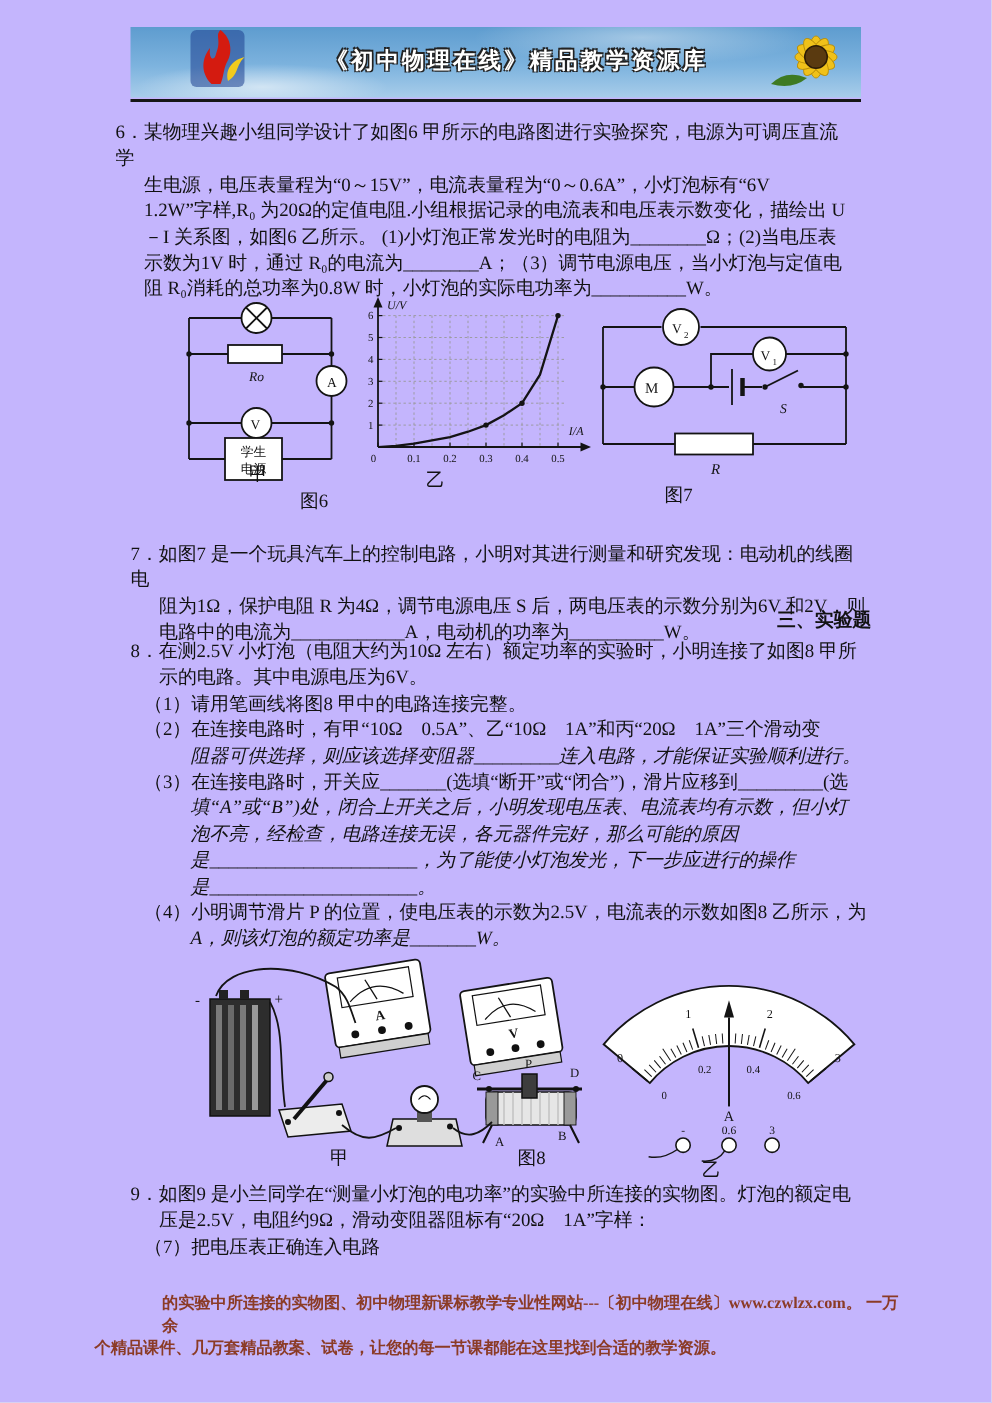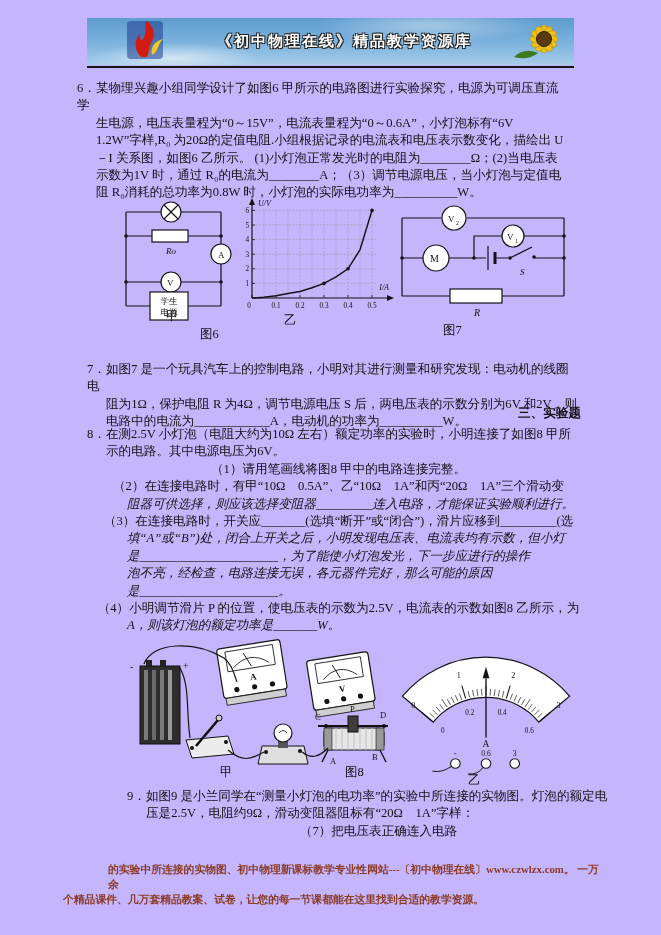--- a/index.html
+++ b/index.html
@@ -17,21 +17,21 @@
   .banner-title{font-weight:bold;font-size:15px;letter-spacing:2px;color:#ffffff;
       text-shadow:-1px -1px 0 #222,1px -1px 0 #222,-1px 1px 0 #222,1px 1px 0 #222;}
   .banner-url{font-weight:bold;font-size:12px;letter-spacing:1px;color:#d42a10;
       text-shadow:-1px -1px 0 #fff,1px -1px 0 #fff,-1px 1px 0 #fff,1px 1px 0 #fff;}
   .logo-wrap{margin-left:38px;flex:0 0 auto;}
   .sun-wrap{margin-right:6px;flex:0 0 auto;}
   
   .tblock{position:absolute;width:494px;font-size:12.6px;line-height:17.4px;}
   .tline{white-space:pre-wrap;}
   .ind1{padding-left:19px;}   
-  .item{padding-left:9px;text-align:center;}    
+  .item{padding-left:9px;}    
   .ind2{padding-left:40px;font-style:italic;}   
   .sec-head{font-weight:bold;text-align:right;}
   .caption{position:absolute;font-size:12.5px;color:#121212;}
   .footer{position:absolute;left:63px;top:862px;width:542px;font-size:10.8px;line-height:15px;
           font-weight:bold;color:#8b3b26;}
   .footer .fl1{padding-left:45px;}
   svg{position:absolute;overflow:visible;}
   svg text{font-family:"Liberation Serif","DejaVu Serif",serif;}
   .wire{stroke:#141414;stroke-width:1.2;fill:none;}
   .comp{stroke:#141414;stroke-width:1.2;fill:#ffffff;}
@@ -202,22 +202,22 @@
   <div class="tblock sec-head" style="left:87px;top:405px;">三、实验题</div>
 
   <div class="tblock" style="left:87px;top:426px;">
     <div class="tline">8．在测2.5V 小灯泡（电阻大约为10Ω 左右）额定功率的实验时，小明连接了如图8 甲所</div>
     <div class="tline ind1">示的电路。其中电源电压为6V。</div>
     <div class="tline item">（1）请用笔画线将图8 甲中的电路连接完整。</div>
     <div class="tline item">（2）在连接电路时，有甲“10Ω　0.5A”、乙“10Ω　1A”和丙“20Ω　1A”三个滑动变</div>
     <div class="tline ind2">阻器可供选择，则应该选择变阻器_________连入电路，才能保证实验顺利进行。</div>
     <div class="tline item">（3）在连接电路时，开关应_______(选填“断开”或“闭合”)，滑片应移到_________(选</div>
     <div class="tline ind2">填“A”或“B”)处，闭合上开关之后，小明发现电压表、电流表均有示数，但小灯</div>
+    <div class="tline ind2">泡不亮，经检查，电路连接无误，各元器件完好，那么可能的原因</div>
     <div class="tline ind2">是______________________，为了能使小灯泡发光，下一步应进行的操作</div>
-    <div class="tline ind2">泡不亮，经检查，电路连接无误，各元器件完好，那么可能的原因</div>
     <div class="tline ind2">是______________________。</div>
     <div class="tline item">（4）小明调节滑片 P 的位置，使电压表的示数为2.5V，电流表的示数如图8 乙所示，为</div>
     <div class="tline ind2">A，则该灯泡的额定功率是_______W。</div>
   </div>
 
   <svg style="left:122px;top:638px;" width="270" height="128" viewBox="0 0 270 128">
 
     <g>
       <rect x="18" y="28" width="40" height="78" fill="#2d2d2d" stroke="#111"></rect>
       <rect x="22" y="32" width="4" height="70" fill="#7a7a7a"></rect>
@@ -354,21 +354,21 @@
         <text x="90" y="121" font-size="8" text-anchor="middle" fill="#141414">0.6</text>
         <circle cx="90" cy="129" r="5" fill="#fff" stroke="#141414" stroke-width="1.1"></circle>
         <text x="120" y="121" font-size="8" text-anchor="middle" fill="#141414">3</text>
         <circle cx="120" cy="129" r="5" fill="#fff" stroke="#141414" stroke-width="1.1"></circle>
         <path d="M54,132 q-10,7 -20,5" fill="none" stroke="#141414" stroke-width="1"></path>
         <path d="M87,133 q-5,8 -16,7" fill="none" stroke="#141414" stroke-width="1"></path>
       </g>
   </svg>
   <div class="caption" style="left:468px;top:772px;">乙</div>
 
-  <div class="tblock" style="left:87px;top:788px;margin-left:40px;">
+  <div class="tblock" style="left:87px;top:788px;">
     <div class="tline">9．如图9 是小兰同学在“测量小灯泡的电功率”的实验中所连接的实物图。灯泡的额定电</div>
     <div class="tline ind1">压是2.5V，电阻约9Ω，滑动变阻器阻标有“20Ω　1A”字样：</div>
     <div class="tline item">（7）把电压表正确连入电路</div>
   </div>
 
   <div class="footer">
     <div class="fl1">的实验中所连接的实物图、初中物理新课标教学专业性网站---〔初中物理在线〕www.czwlzx.com。 一万余</div>
     <div>个精品课件、几万套精品教案、试卷，让您的每一节课都能在这里找到合适的教学资源。</div>
   </div>
 

